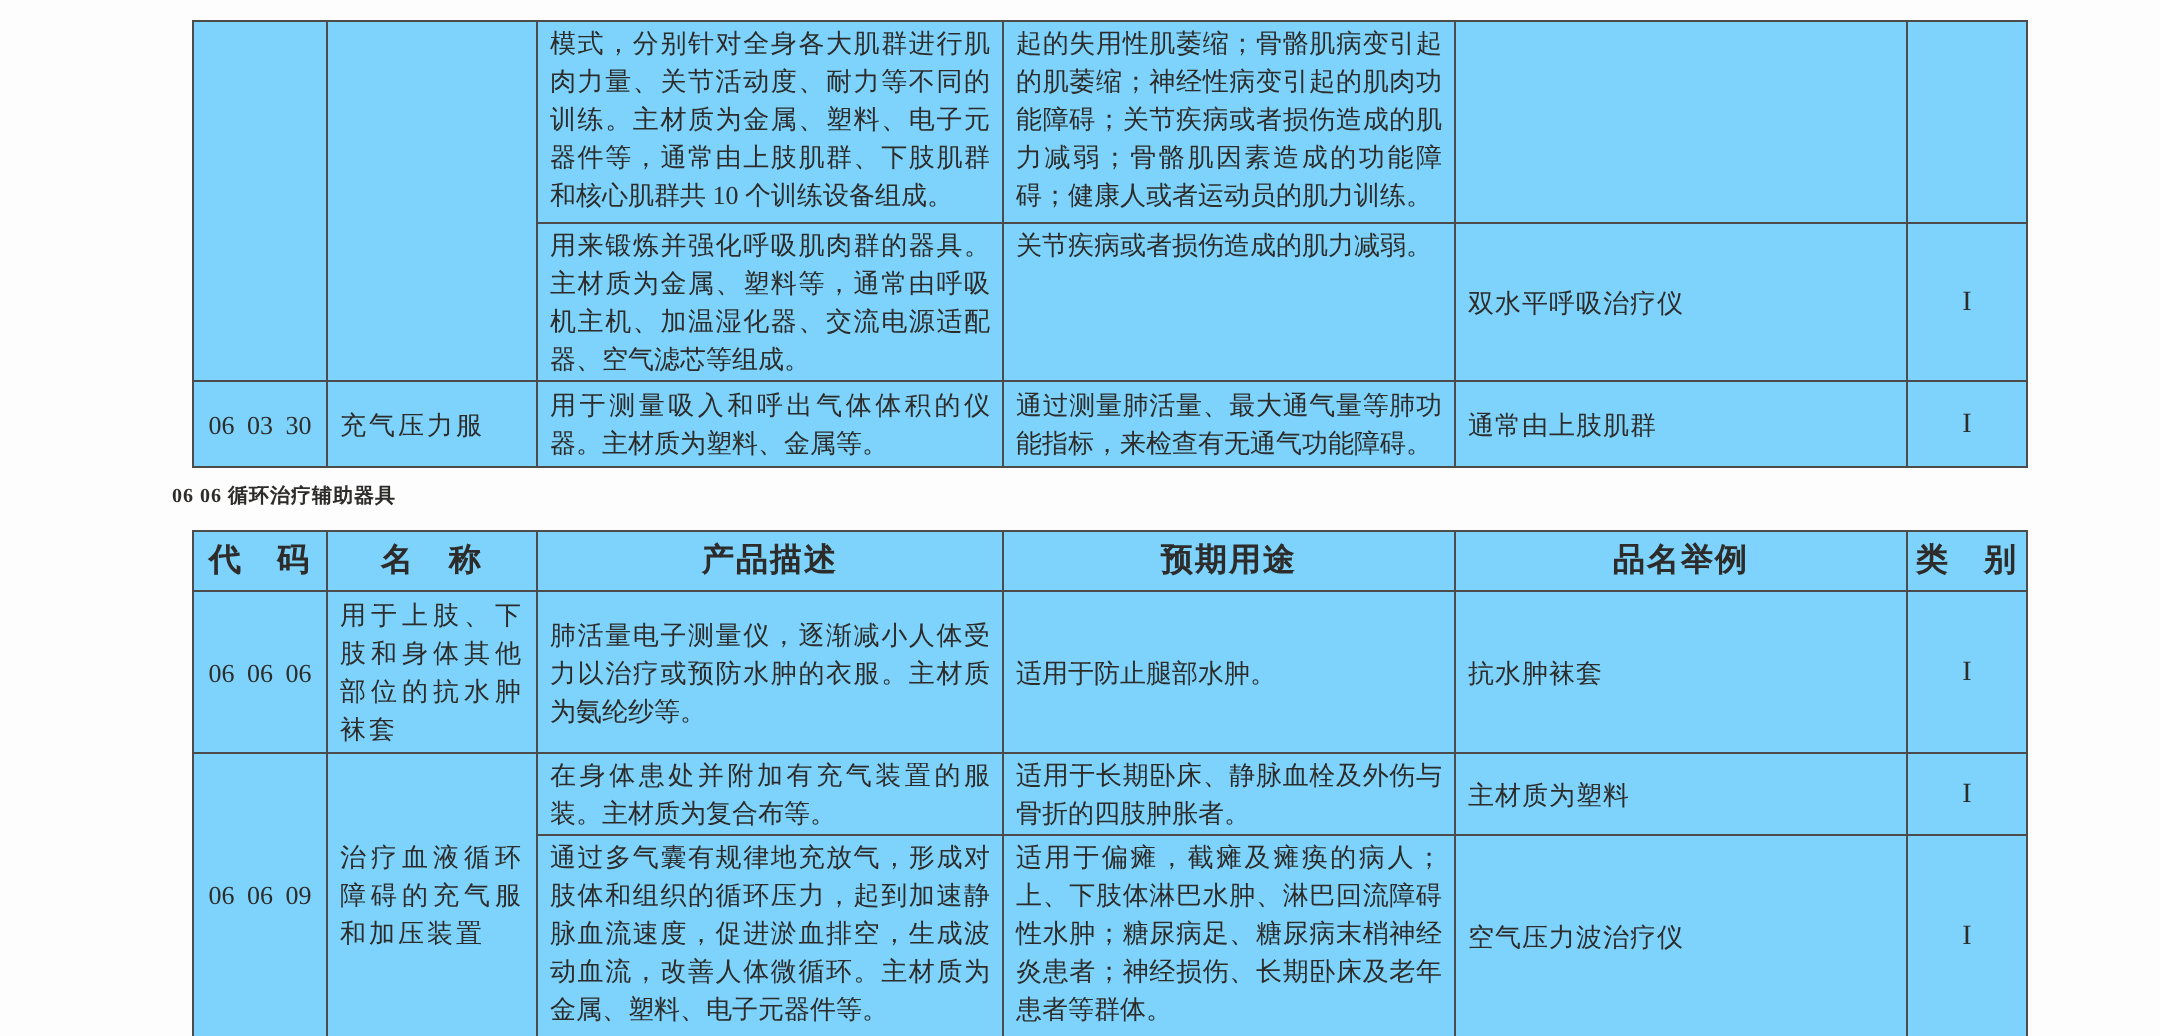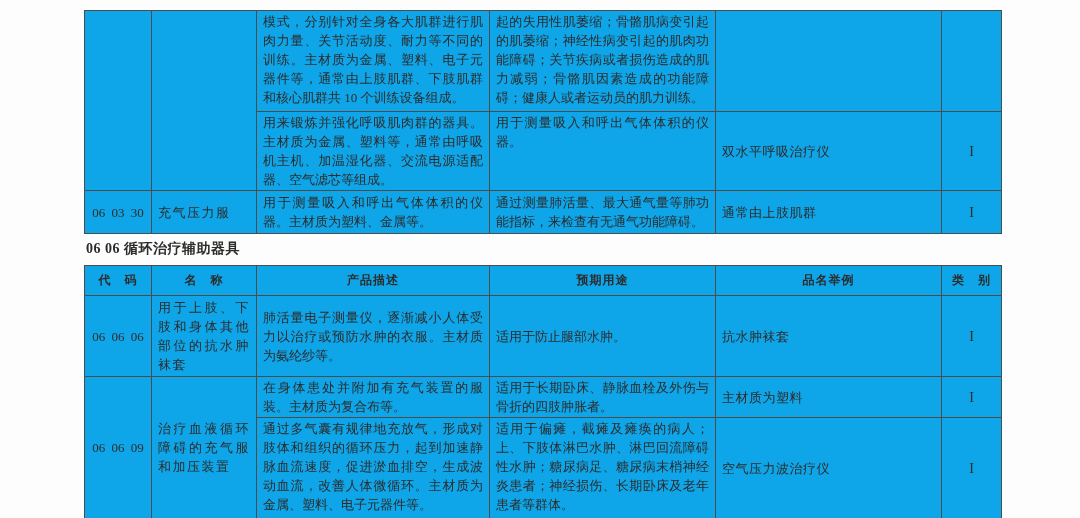--- a/index.html
+++ b/index.html
@@ -8,37 +8,37 @@
     background:#fdfdfd;
     font-family:"Liberation Serif","DejaVu Serif",serif;
     color:#2d2c2a;
     position:relative;
     overflow:hidden;
   }
   table{
     border-collapse:collapse;
     table-layout:fixed;
     position:absolute;
-    left:84px;
+    left:96px;
     width:917px;
-    background:#0ea5e9;
+    background:#7dd3fc;
   }
   #t1{top:10px;}
   #t2{top:265px;}
   td,th{
     border:1px solid #4c4c4c;
     padding:1px 6px;
     font-size:13px;
     line-height:19px;
     vertical-align:top;
     overflow:hidden;
   }
   th{
     font-weight:bold;
-    font-size:12px;
+    font-size:16px;
     text-align:center;
     vertical-align:middle;
     letter-spacing:1px;
     padding:2px;
   }
   .c-code{text-align:center;vertical-align:middle;word-spacing:3px;white-space:nowrap;}
   .c-name{letter-spacing:1.5px;text-align:justify;}
   .c-text{text-align:justify;}
   .c-ex{vertical-align:middle;letter-spacing:0.5px;}
   .c-cls{text-align:center;vertical-align:middle;font-size:14px;}
@@ -46,21 +46,21 @@
   .h101{height:101px;}
   .h77{height:77px;font-family:Liberation Serif, serif;}
   .h43{height:43px;}
   .h30{height:30px;}
   .h81{height:81px;}
   .h38{height:38px;}
   .section-title{
     position:absolute;
     left:86px;top:240px;
     font-weight:bold;
-    font-size:14px;
+    font-size:10px;
     line-height:17px;
     letter-spacing:0.5px;
     text-align:center;
   }
 </style>
 </head>
 <body>
 
 <table id="t1">
   <colgroup>
@@ -75,21 +75,21 @@
       <tr class="h101">
     <td class="c-code" rowspan="2"></td>
     <td class="c-name" rowspan="2"></td>
     <td class="c-text">模式，分别针对全身各大肌群进行肌肉力量、关节活动度、耐力等不同的训练。主材质为金属、塑料、电子元器件等，通常由上肢肌群、下肢肌群和核心肌群共 10 个训练设备组成。</td>
     <td class="c-text">起的失用性肌萎缩；骨骼肌病变引起的肌萎缩；神经性病变引起的肌肉功能障碍；关节疾病或者损伤造成的肌力减弱；骨骼肌因素造成的功能障碍；健康人或者运动员的肌力训练。</td>
     <td class="c-ex"></td>
     <td class="c-cls"></td>
   </tr>
   <tr class="h77">
     <td class="c-text">用来锻炼并强化呼吸肌肉群的器具。主材质为金属、塑料等，通常由呼吸机主机、加温湿化器、交流电源适配器、空气滤芯等组成。</td>
-    <td class="c-text">用于测量吸入和呼出气体体积的仪器。</td>
+    <td class="c-text">关节疾病或者损伤造成的肌力减弱。</td>
     <td class="c-ex">双水平呼吸治疗仪</td>
     <td class="c-cls">I</td>
   </tr>
   <tr class="h43 mid">
     <td class="c-code">06 03 30</td>
     <td class="c-name">充气压力服</td>
     <td class="c-text">用于测量吸入和呼出气体体积的仪器。主材质为塑料、金属等。</td>
     <td class="c-text">通过测量肺活量、最大通气量等肺功能指标，来检查有无通气功能障碍。</td>
     <td class="c-ex">通常由上肢肌群</td>
     <td class="c-cls">I</td>

